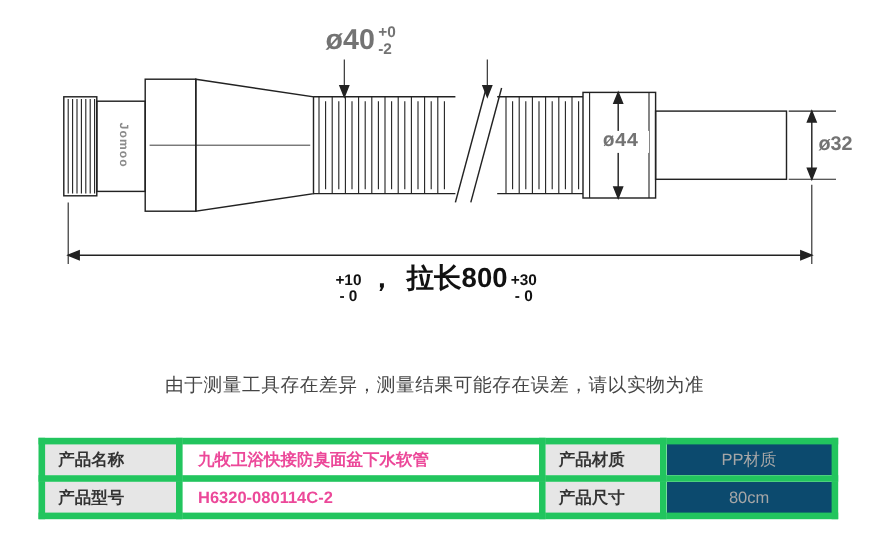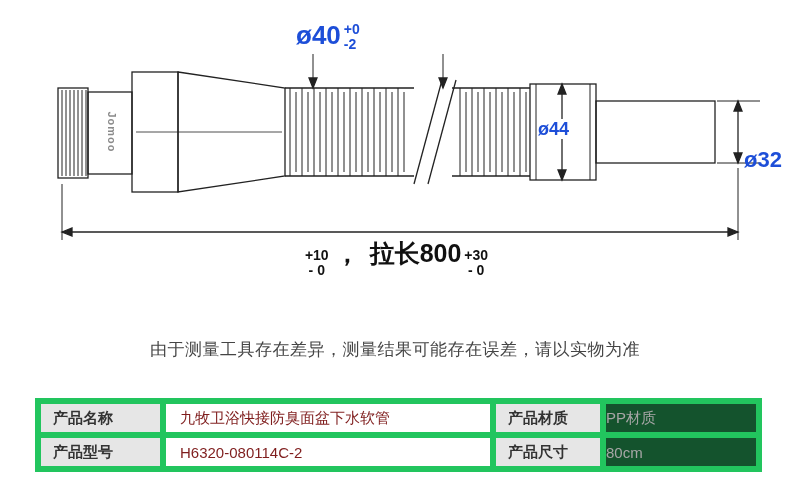--- a/index.html
+++ b/index.html
@@ -10,38 +10,38 @@
     color:#222;
     overflow:hidden;
   }
   .stage { position:relative; width:790px; height:497px; background:#fff; }
 
   .drawing-svg { position:absolute; left:0; top:0; }
 
   .dim-label {
     position:absolute;
     font-weight:bold;
-    color:#1d4ed8;
+    color:#737373;
     white-space:nowrap;
     line-height:1;
   }
   .tol {
     display:inline-flex;
     flex-direction:column;
     justify-content:center;
     line-height:1.1;
     font-weight:bold;
     margin-left:3px;
     vertical-align:middle;
   }
   .dim-top { left:296px; top:22px; font-size:26px; }
   .dim-top .tol { font-size:14px; }
 
-  .dim-nut { left:538px; top:119px; font-size:18px; background:#fff; padding:1px 0; }
-  .dim-pipe { left:744px; top:121px; font-size:22px;margin-top:28px; }
+  .dim-nut { left:538px; top:119px; font-size:18px; background:#fff; padding:1px 10px;font-family:Liberation Mono, monospace; }
+  .dim-pipe { left:744px; top:121px; font-size:18px; }
 
   .brand {
     position:absolute; left:84px; top:126px; width:56px;
     text-align:center; font-size:11px; letter-spacing:1px;
     color:#8a8a8a; transform:rotate(90deg);
     font-weight:bold;
   }
 
   .length-note {
     position:absolute; top:238px; left:0; width:790px;
@@ -65,22 +65,22 @@
   table.spec-table td {
     border:6px solid #22c55e;
     height:34px;
     overflow:hidden;
     white-space:nowrap;
   }
   td.cell-label {
     background:#e6e6e6; color:#333; font-weight:bold;
     padding-left:12px;
   }
-  td.cell-value-left { color:#7f1d1d; padding-left:14px; background:#fff; }
-  td.cell-value-center { color:#a6a6a6; text-align:left; background:#14532d; }
+  td.cell-value-left { color:#ec4899; padding-left:14px; background:#fff;font-weight:bold; }
+  td.cell-value-center { color:#a6a6a6; text-align:center; background:#0c4a6e; }
   col.c1 { width:125px; } col.c2 { width:330px; }
   col.c3 { width:110px; } col.c4 { width:156px; }
 </style>
 </head>
 <body>
 
 <div class="stage">
 
   <svg class="drawing-svg" width="790" height="250" viewBox="0 0 790 250" fill="none" stroke="#222" stroke-width="1.3">
 

